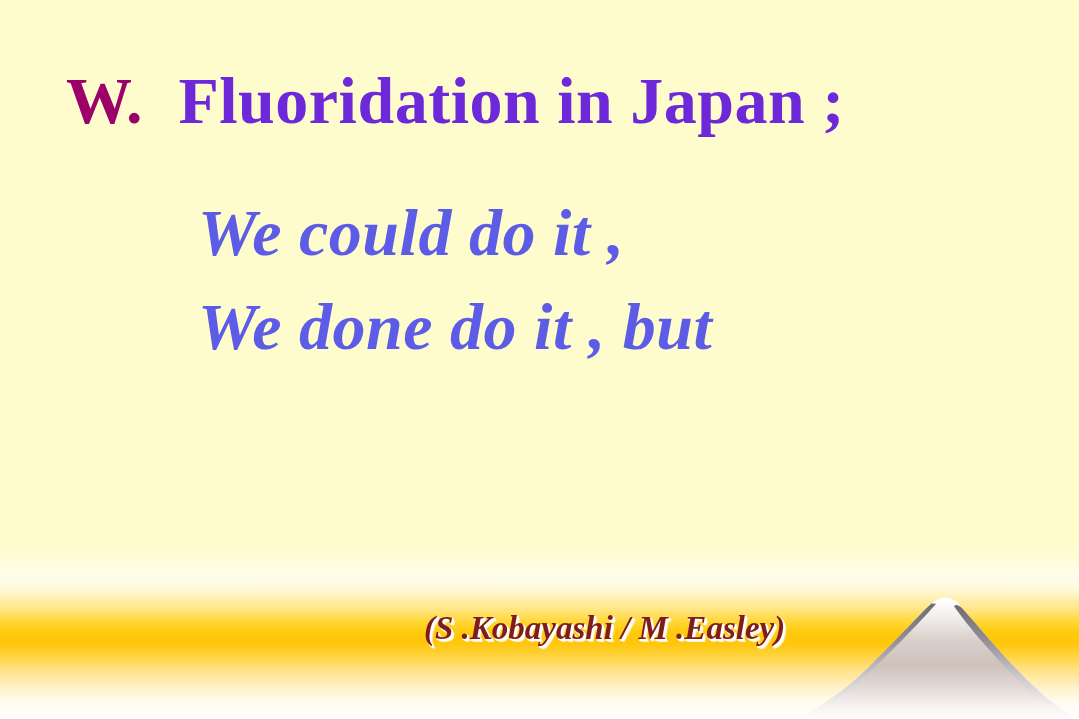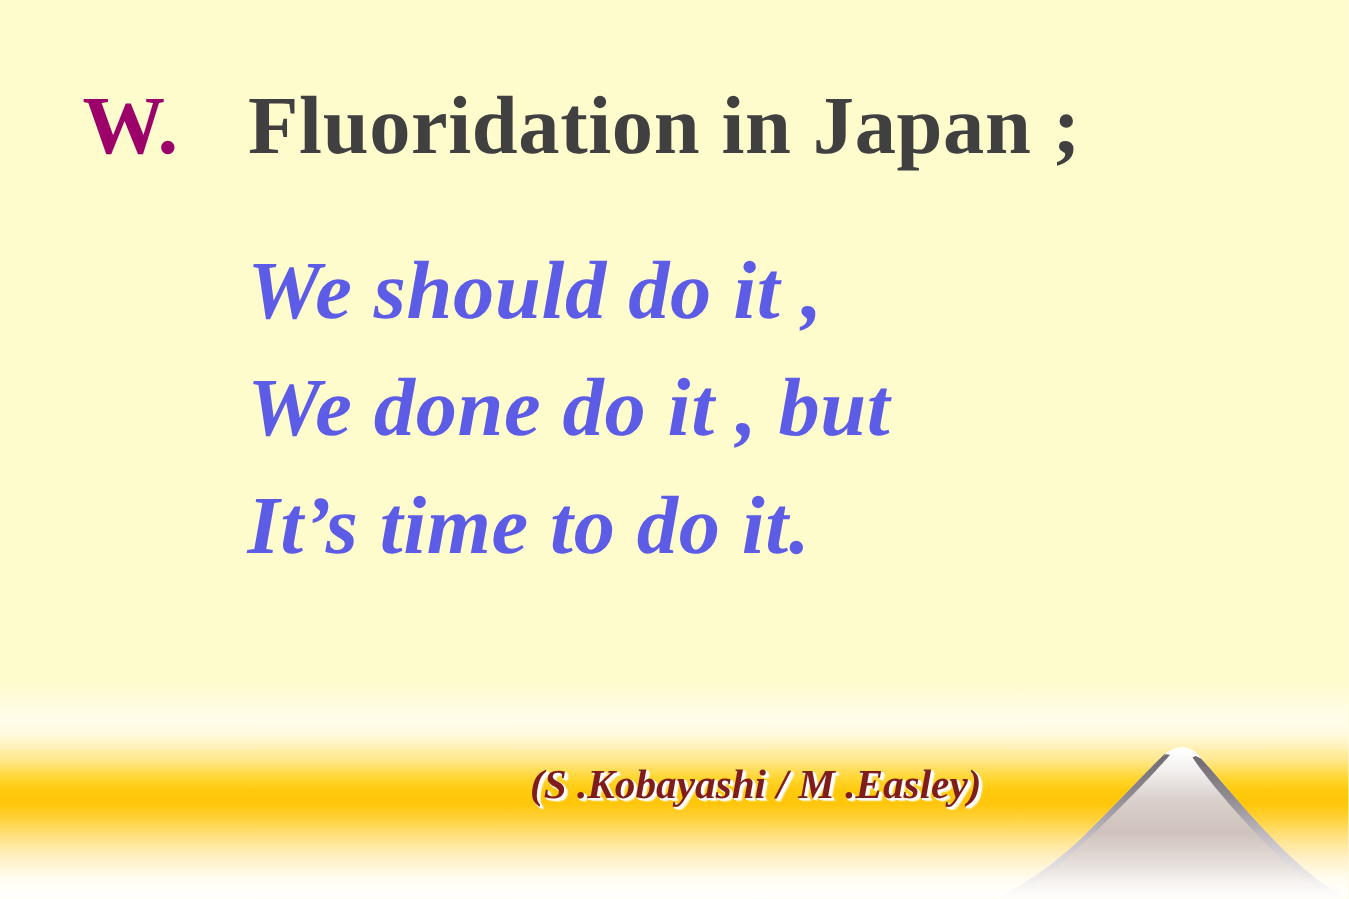--- a/index.html
+++ b/index.html
@@ -90,22 +90,22 @@
     font-size: 66px;
     line-height: 1;
     color: #9C0069;
     letter-spacing: 0px;
   }
   .title-text {
     font-family: "Liberation Serif", "DejaVu Serif", serif;
     font-weight: bold;
     font-size: 66px;
     line-height: 1;
-    color: #404040;
-    margin-left: 56px;
+    color: #6d28d9;
+    margin-left: 36px;
     letter-spacing: 0.5px;
   }
 
   
   .verse {
     position: absolute;
     left: 198px;
     top: 186px;
     width: 720px;
   }
@@ -199,20 +199,19 @@
                C 236 14 233 15 231 17 Z" fill="#FFFFFF"></path>
     </svg>
   </div>
 
   <div class="title-row">
     <span class="title-numeral">W.</span>
     <span class="title-text">Fluoridation in Japan ;</span>
   </div>
 
   <div class="verse">
-    <div class="verse-line">We should do it ,</div>
+    <div class="verse-line">We could do it ,</div>
     <div class="verse-line">We done do it , but</div>
-    <div class="verse-line">It’s time to do it.</div>
   </div>
 
   <div class="attribution">(S .Kobayashi / M .Easley)</div>
 
 </div>
 
 </body></html>

